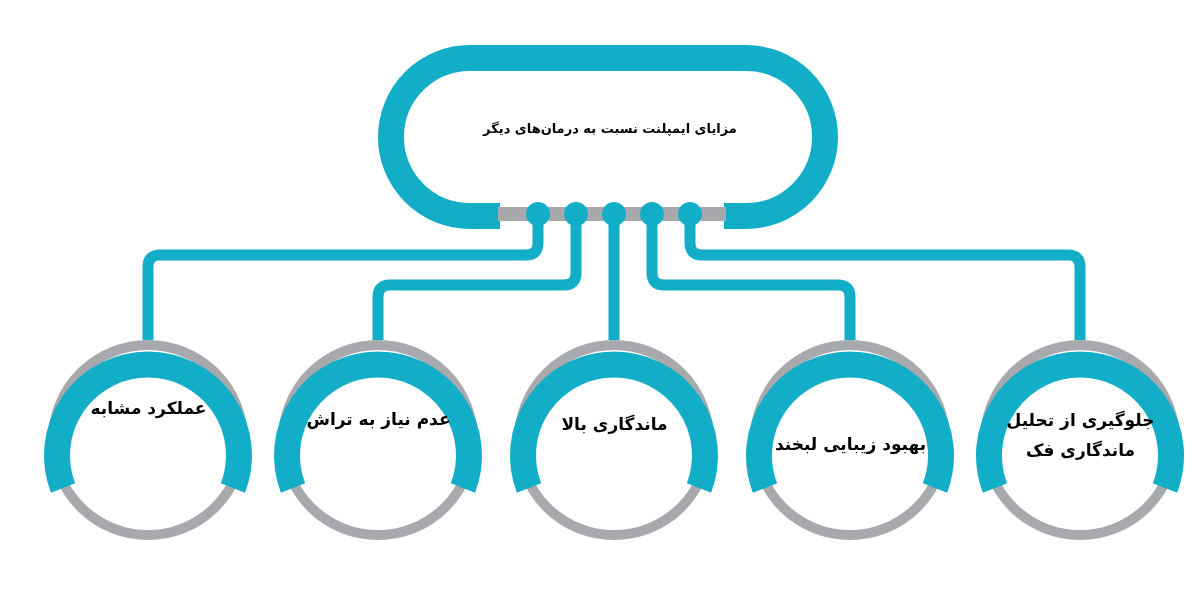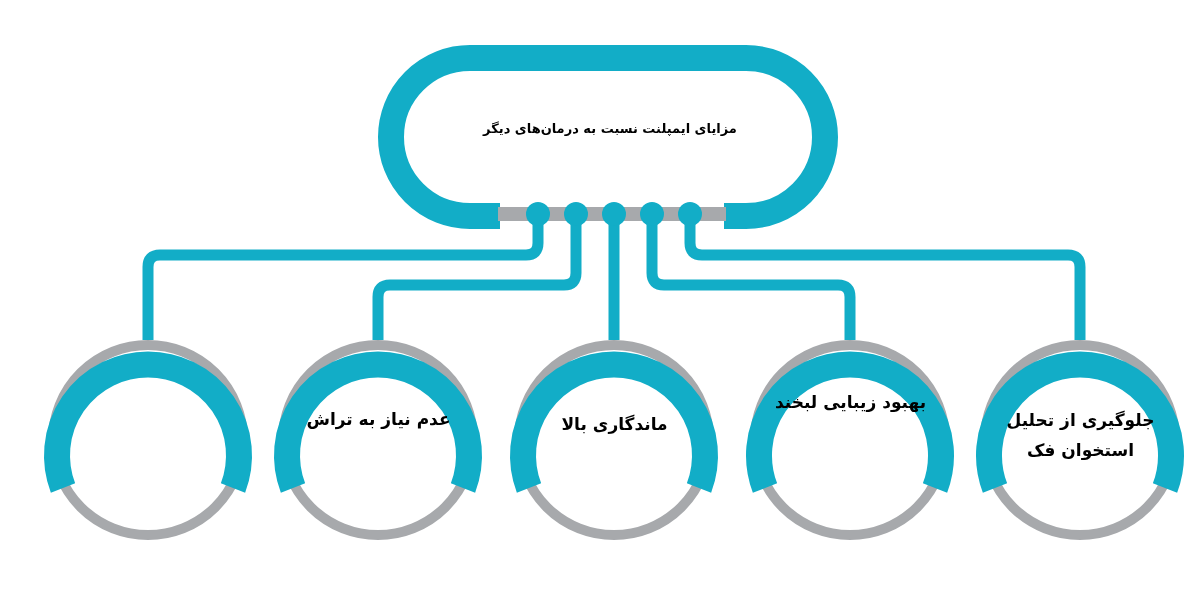--- a/index.html
+++ b/index.html
@@ -60,30 +60,31 @@
     <g>
       <circle cx="1080" cy="440" r="95" fill="none" stroke="#a7a9ac" stroke-width="10"></circle>
       <path d="M 995 488 A 91 91 0 1 1 1165 488" fill="none" stroke="#12adc7" stroke-width="26"></path>
     </g>
   </g>
 </svg>
 
 <div class="label title-label">مزایای ایمپلنت نسبت به درمان‌های دیگر</div>
 
 <div class="label node-label" style="left:66px; top:394px;">
+  <div>عملکرد مشابه</div>
 </div>
 
 <div class="label node-label" style="left:296px; top:405px;">
   <div>عدم نیاز به تراش</div>
 </div>
 
 <div class="label node-label" style="left:532px; top:410px;">
   <div>ماندگاری بالا</div>
 </div>
 
-<div class="label node-label" style="left:763px; top:388px; width:175px;">
+<div class="label node-label" style="left:763px; top:430px; width:175px;">
   <div>بهبود زیبایی لبخند</div>
 </div>
 
 <div class="label node-label" style="left:998px; top:406px;">
   <div>جلوگیری از تحلیل</div>
-  <div>استخوان فک</div>
+  <div>ماندگاری فک</div>
 </div>
 
 </body></html>

